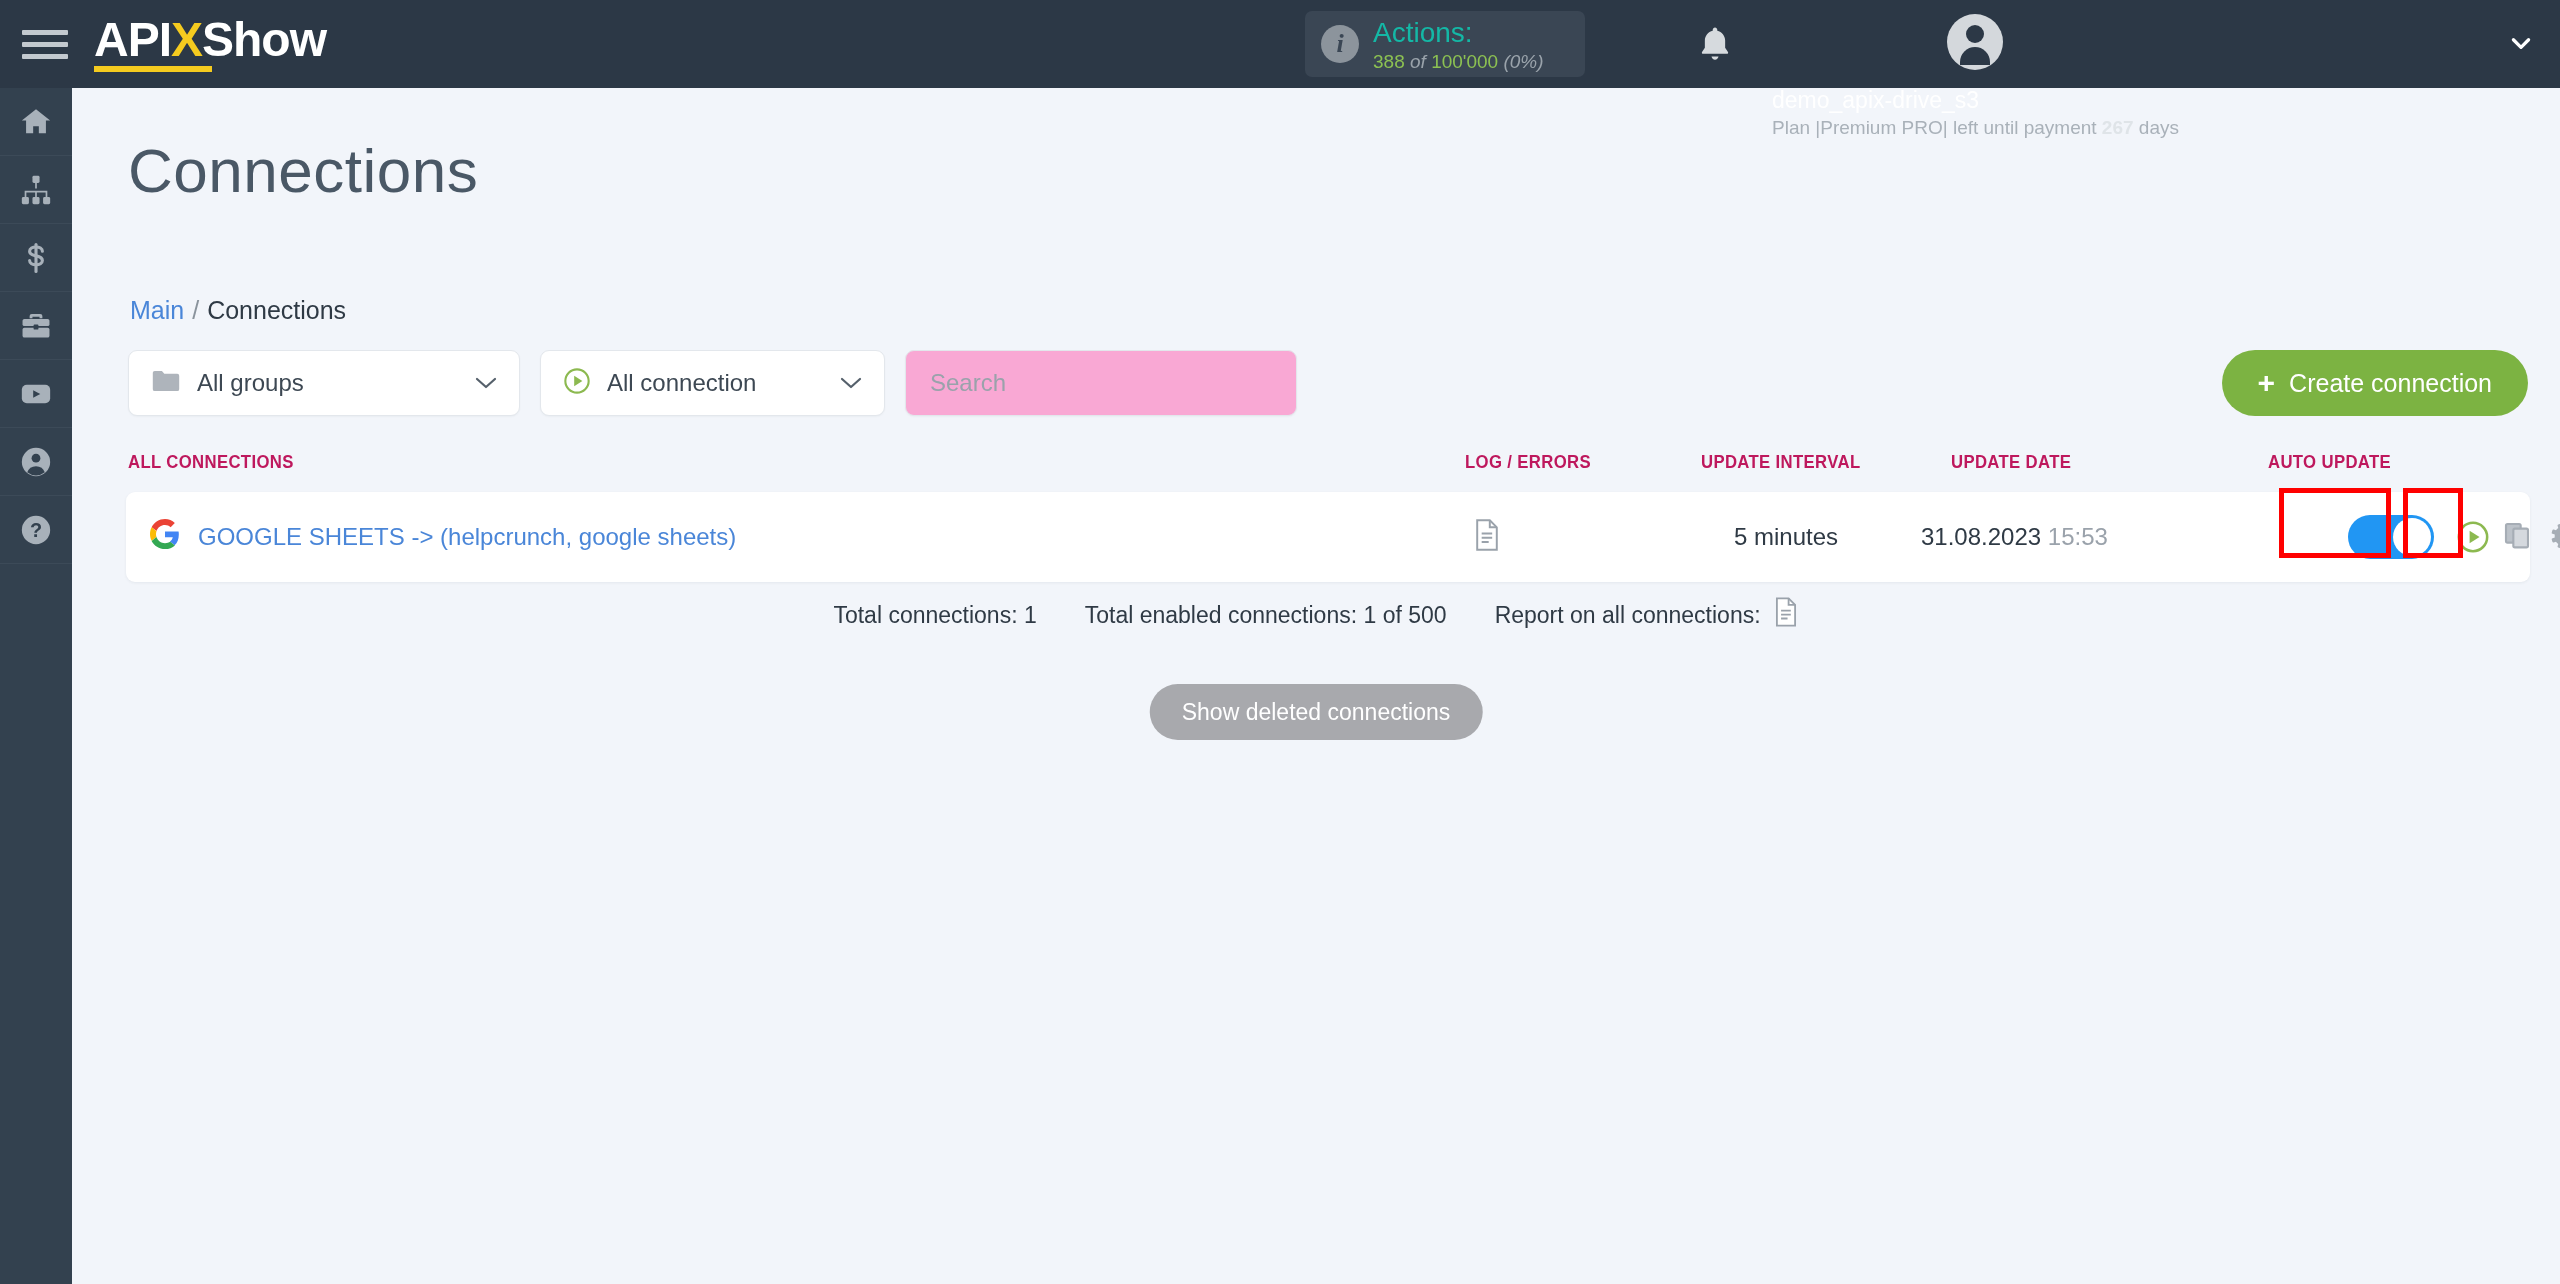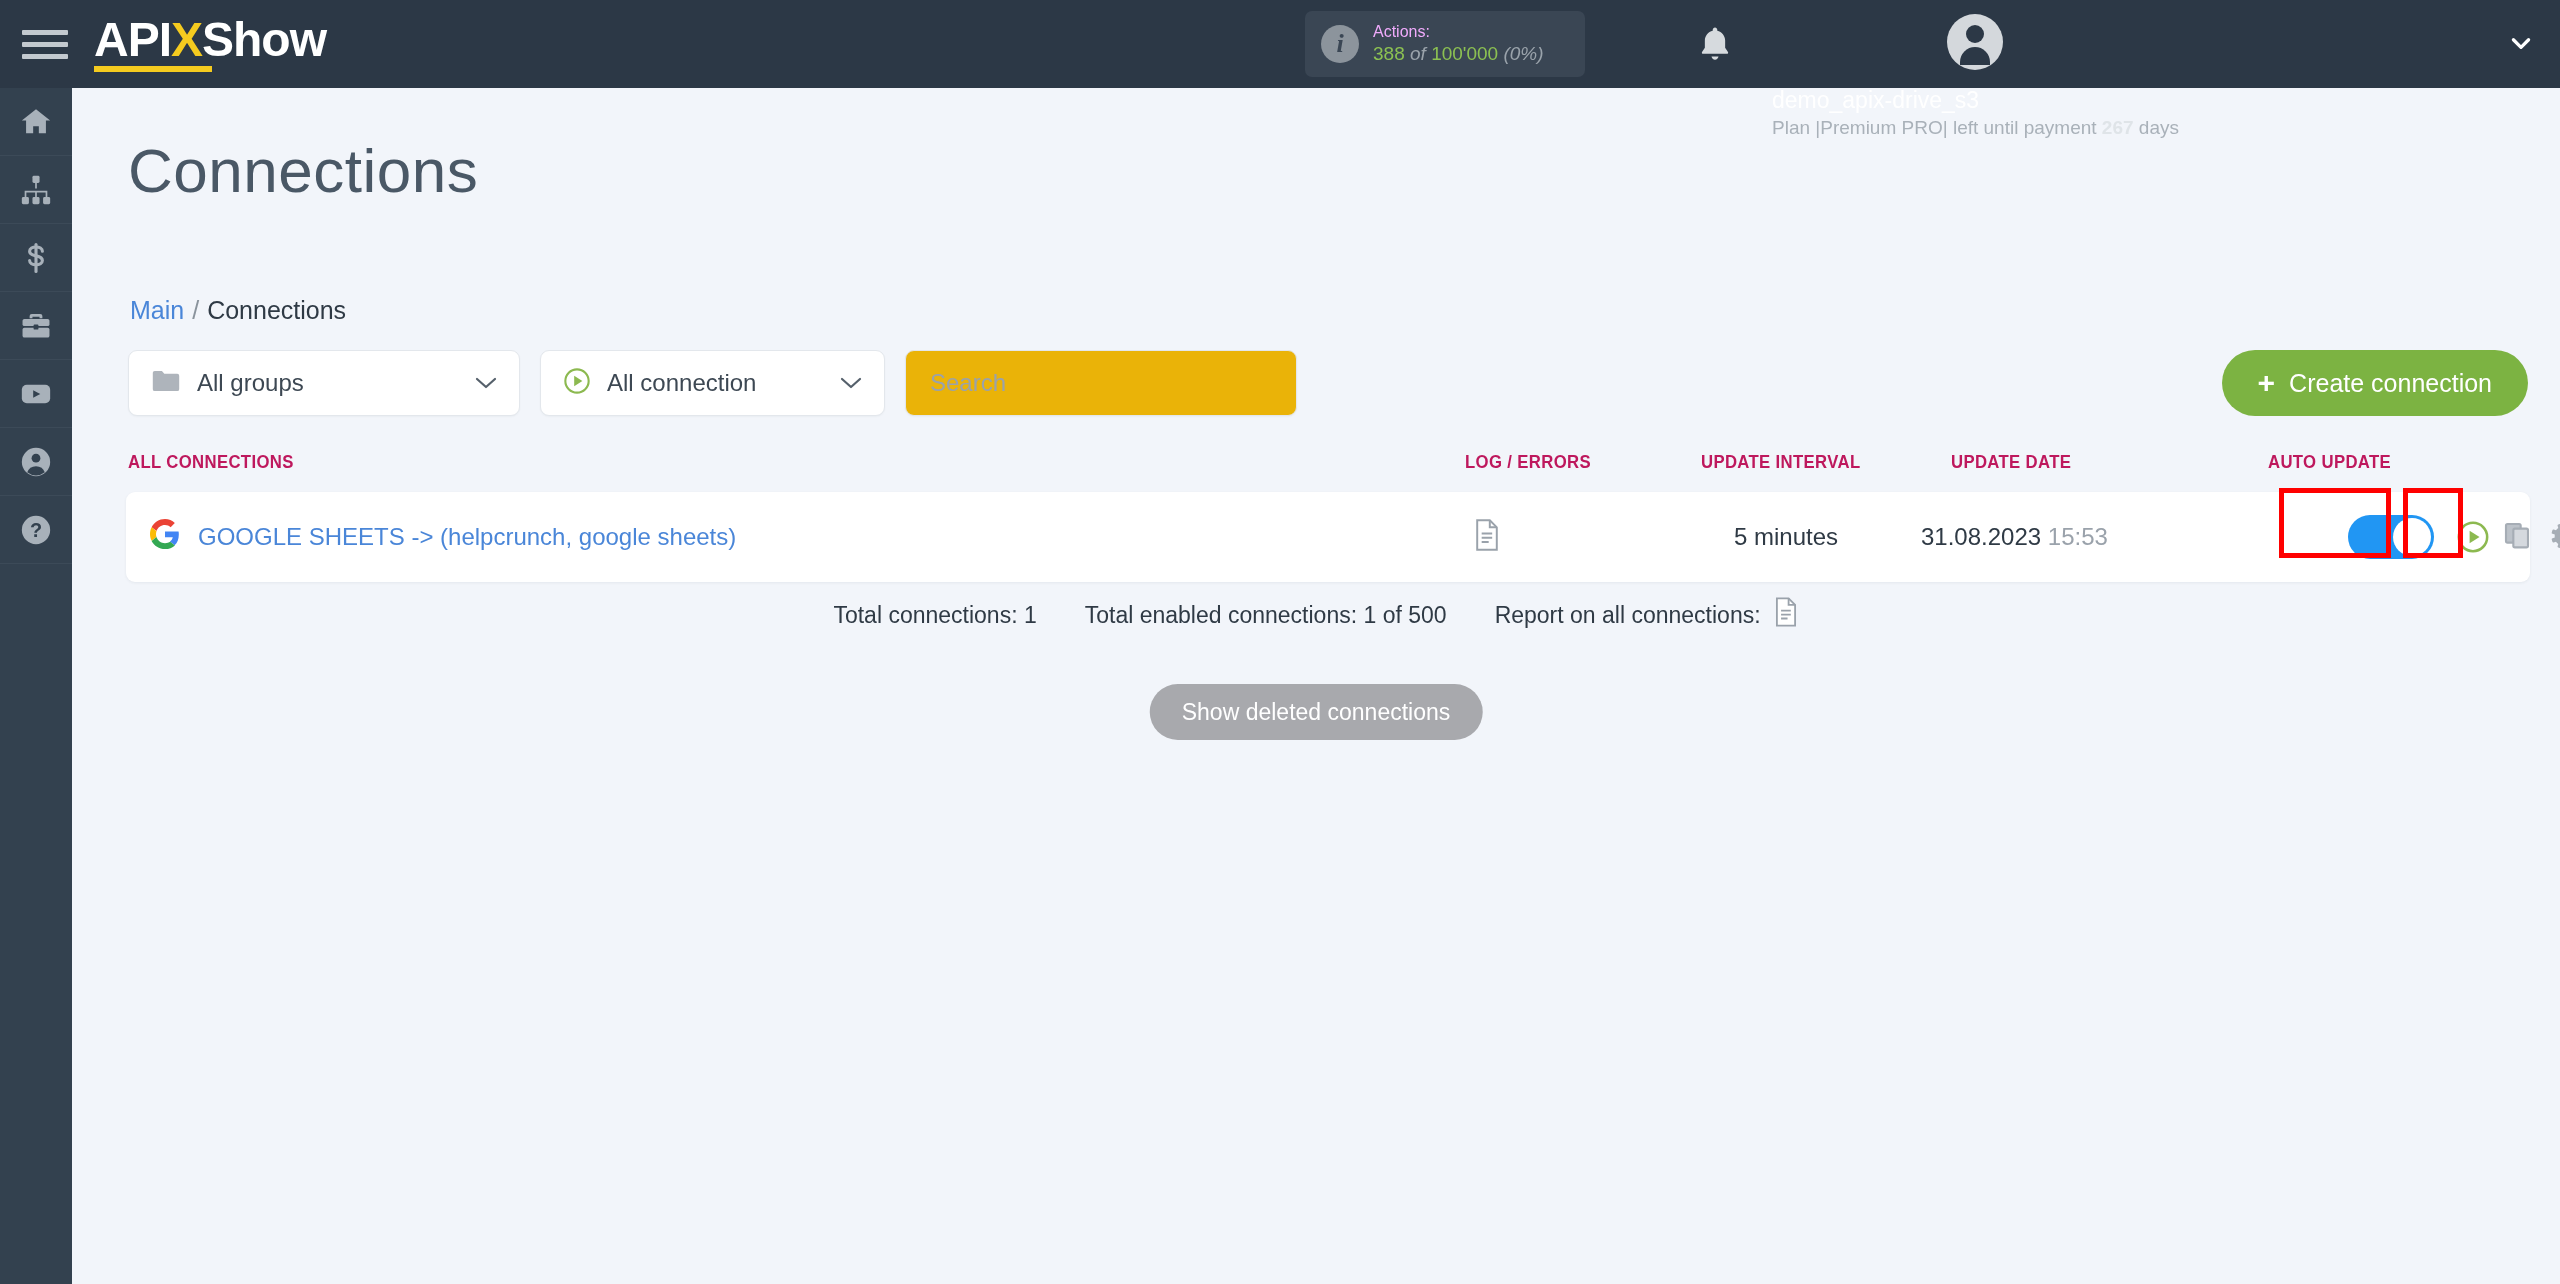--- a/index.html
+++ b/index.html
@@ -46,21 +46,21 @@
   }
   .info-circle {
     width: 38px; height: 38px; border-radius: 50%;
     background: #8c949c; color: #3a4654;
     font-family: "Liberation Serif", serif;
     font-weight: bold; font-size: 26px; font-style: italic;
     display: flex; align-items: center; justify-content: center;
     flex: 0 0 auto;
   }
   .actions-text { line-height: 1.25; }
-  .actions-label { color: #f0abfc; font-size: 16px; }
+  .actions-label { color: #14b8a6; font-size: 28px; }
   .actions-value { font-size: 19px; }
   .actions-value .num { color: #8cc152; }
   .actions-value .of { color: #9aa3ab; font-style: italic; }
   .actions-value .pct { color: #9aa3ab; font-style: italic; }
 
   .bell {
     position: absolute; left: 1694px; top: 22px;
     width: 42px; height: 44px; cursor: pointer;
   }
 
@@ -124,21 +124,21 @@
   .select-box {
     height: 66px; background: #ffffff; border: 1px solid #e3e7ec; border-radius: 9px;
     display: flex; align-items: center; padding: 4px 22px; cursor: pointer;
     box-shadow: 0 1px 2px rgba(30,40,60,0.04);
   }
   .select-box.groups { width: 392px; }
   .select-box.conn { width: 345px; }
   .select-label { font-size: 24px; color: #3d4853; margin-left: 16px; flex: 1; }
   .chev { width: 22px; height: 14px; flex: 0 0 auto; }
   .search-box {
-    width: 392px; height: 66px; background: #eab308;
+    width: 392px; height: 66px; background: #f9a8d4;
     border: 1px solid #e3e7ec; border-radius: 9px;
     padding: 0 24px; font-size: 24px; color: #3d4853;
     font-family: "Liberation Sans", sans-serif;
     box-shadow: 0 1px 2px rgba(30,40,60,0.04);
   }
   .search-box::placeholder { color: #9aa2ab; }
 
   .create-btn {
     position: absolute; right: 32px; top: 262px;
     height: 66px; padding: 0 36px;

